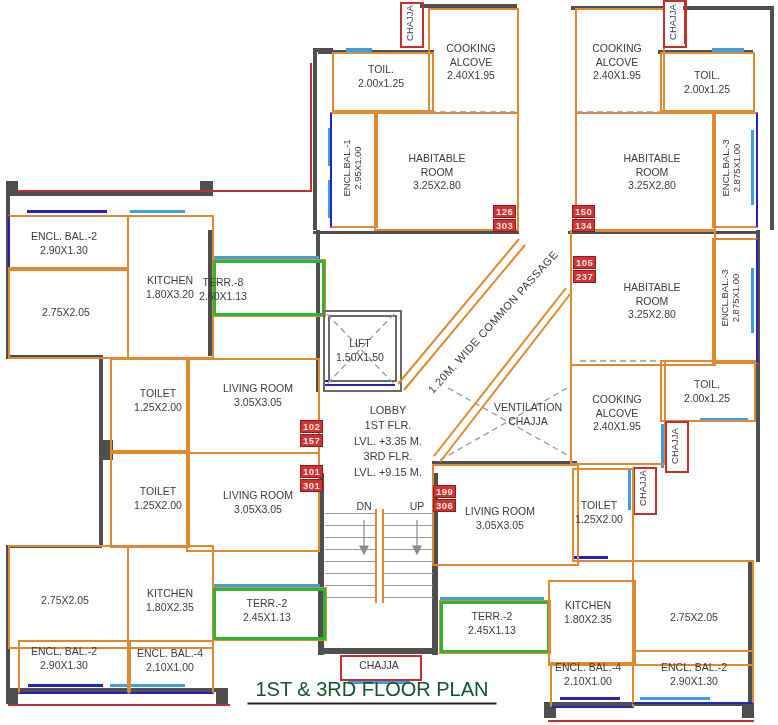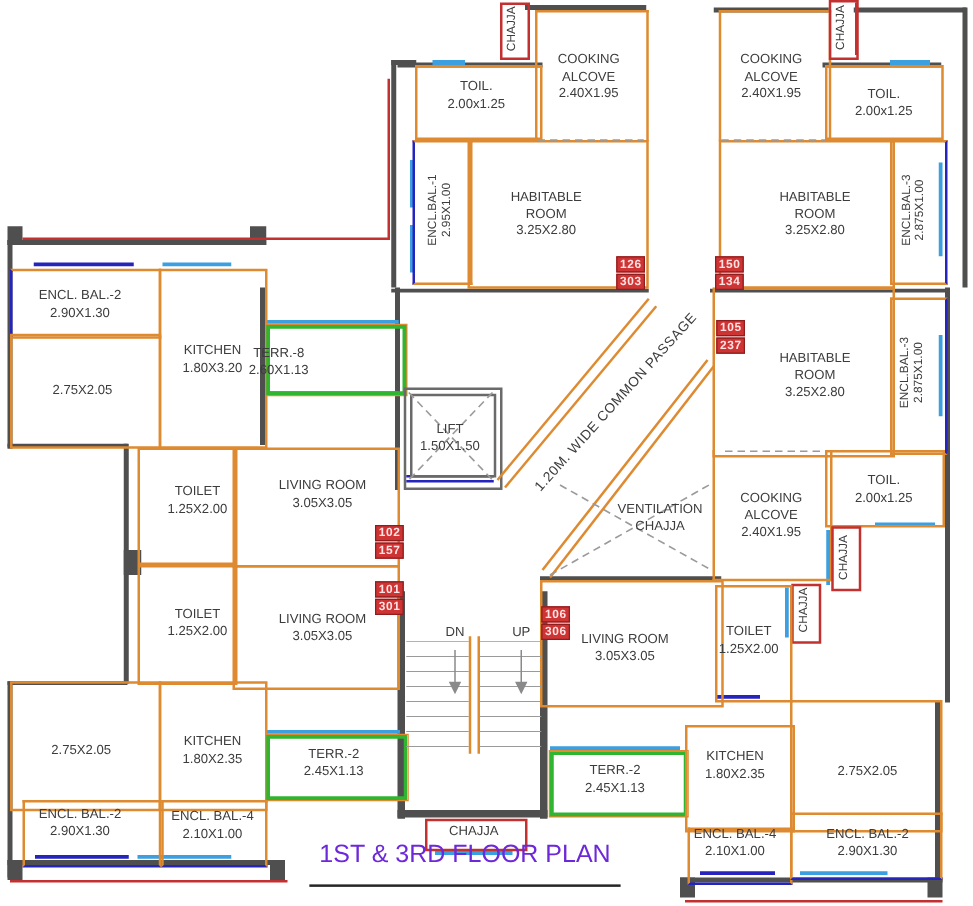--- a/index.html
+++ b/index.html
@@ -18,21 +18,21 @@
        text-align:center;line-height:1.3;white-space:nowrap;z-index:40}
   .lbl span{display:block}
   .vlbl{position:absolute;transform:translate(-50%,-50%) rotate(-90deg);font-size:9.5px;color:#3c3c3c;
        text-align:center;line-height:1.2;white-space:nowrap;z-index:40}
   .vlbl span{display:block}
   .rot{transform:translate(-50%,-50%) rotate(-48deg);font-size:11px;letter-spacing:.5px}
   .badge{position:absolute;display:flex;flex-direction:column;gap:1px;z-index:50;
          font-weight:bold;font-size:9.5px;line-height:11px;letter-spacing:.5px}
   .badge span{background:#cf3434;color:#ffe2e2;border:1px solid #8f1d1d;padding:0 2px;display:block}
   .title{position:absolute;left:372px;top:691px;transform:translate(-50%,-50%);font-size:20px;
-         color:#6d28d9;border-bottom:2px solid #262626;padding:0 8px 12px;white-space:nowrap;z-index:40}
+         color:#14532d;border-bottom:2px solid #262626;padding:0 8px 2px;white-space:nowrap;z-index:40}
   .treads{position:absolute;left:325px;top:513px;width:108px;height:90px;z-index:14;
           background:repeating-linear-gradient(to bottom,#9a9a9a 0 1px,transparent 1px 12px)}
   .divider{position:absolute;left:375px;top:509px;width:5px;height:94px;background:#fff;
            border-left:2px solid #de8a30;border-right:2px solid #de8a30;z-index:15}
   .lift-outer{position:absolute;left:323px;top:310px;width:75px;height:78px;border:2px solid #6a6a6a;z-index:14}
   .lift-inner{position:absolute;left:3px;top:3px;right:3px;bottom:8px;border:2px solid #6a6a6a}
   svg.ovr{position:absolute;left:0;top:0;z-index:20}
 </style>
 </head>
 <body>
@@ -237,20 +237,27 @@
       <span>1.50X1.50</span>
     </div>
   <div class="lbl" style="left:158px;top:401px">
       <span>TOILET</span>
       <span>1.25X2.00</span>
     </div>
   <div class="lbl" style="left:258px;top:396px">
       <span>LIVING ROOM</span>
       <span>3.05X3.05</span>
     </div>
+  <div class="lbl" style="left:388px;top:441px;font-size:11px;line-height:1.4">
+    <span>LOBBY</span>
+      <span>1ST FLR.</span>
+      <span>LVL. +3.35 M.</span>
+      <span>3RD FLR.</span>
+      <span>LVL. +9.15 M.</span>
+  </div>
   <div class="lbl rot" style="left:493px;top:322px">
       <span>1.20M. WIDE COMMON PASSAGE</span>
     </div>
   <div class="lbl" style="left:528px;top:415px">
       <span>VENTILATION</span>
       <span>CHAJJA</span>
     </div>
 
   <div class="lbl" style="left:652px;top:301px">
       <span>HABITABLE</span>
@@ -356,18 +363,18 @@
     </div>
   <div class="badge" style="left:300px;top:420px">
       <span>102</span>
       <span>157</span>
     </div>
   <div class="badge" style="left:300px;top:465px">
       <span>101</span>
       <span>301</span>
     </div>
   <div class="badge" style="left:433px;top:485px">
-      <span>106</span>
+      <span>199</span>
       <span>306</span>
     </div>
 
   <div class="title">1ST &amp; 3RD FLOOR PLAN</div>
 </div>
 
 </body></html>

